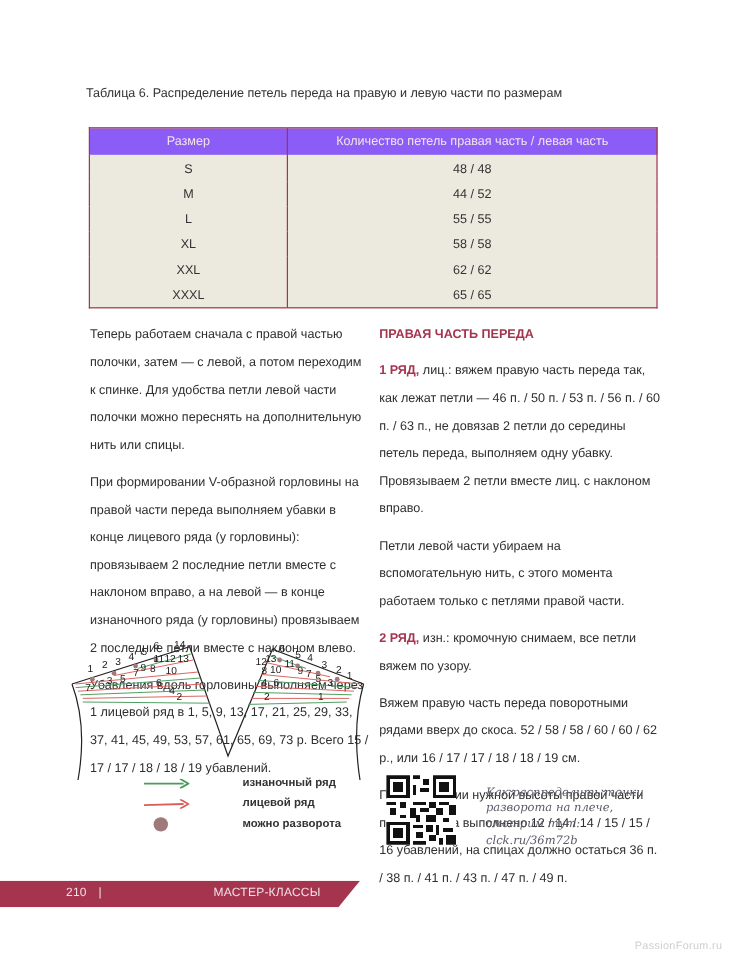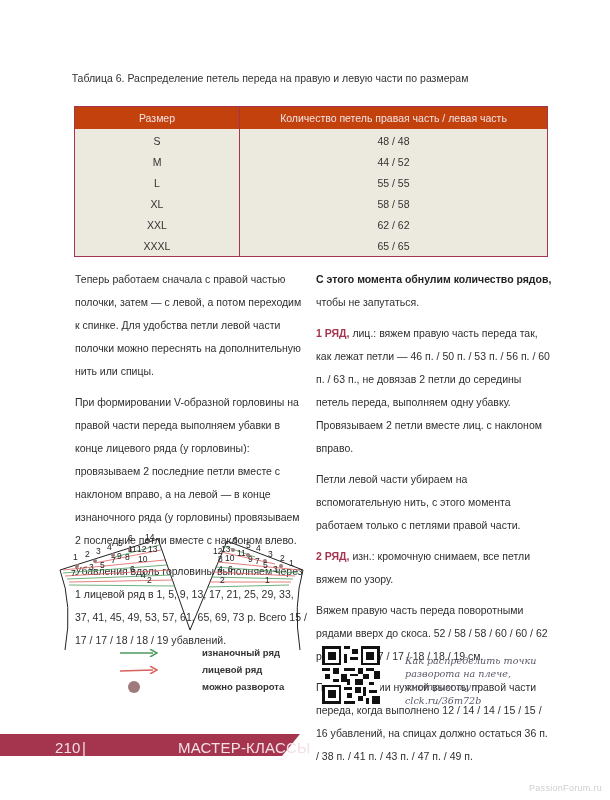--- a/index.html
+++ b/index.html
@@ -1,40 +1,40 @@
 <!DOCTYPE html>
 <html><head>
 <meta charset="utf-8">
 <style>
   html, body { margin:0; padding:0; }
   body { width:610px; height:800px; background:#ffffff; position:relative; overflow:hidden;
          font-family:"Liberation Sans", "DejaVu Sans", sans-serif; color:#2b2b2b; }
   .caption { position:absolute; top:72px; left:0; width:540px; text-align:center; font-size:10.5px; color:#333; }
   .tbl { position:absolute; top:106px; left:74px; width:474px; border-collapse:collapse; background:#ece9df;
          border:1px solid #a5354f; font-size:10.5px; }
-  .tbl th { background:#c2410c; color:#f3e3e7; font-weight:normal; height:22px; padding:0; }
+  .tbl th { background:#8b5cf6; color:#f3e3e7; font-weight:normal; height:22px; padding:0; }
   .tbl td { height:21px; padding:0; text-align:center; color:#333; }
   .tbl th:first-child, .tbl td:first-child { width:164px; border-right:1px solid #a5354f; }
   .tbl tbody tr:first-child td { padding-top:1px; }
   .col { position:absolute; font-size:10.5px; line-height:23px; color:#2f2f2f; }
   .col p { margin:0 0 8px 0; }
   .left { left:75px; top:268px; width:232px; }
   .right { left:316px; top:268px; width:236px; }
   .heading { color:#a5354f; font-weight:bold; font-size:10.5px; margin-bottom:7px !important; }
   .bold { font-weight:bold; color:#222; }
   .accent { color:#a5354f; font-weight:bold; }
   .diagram { position:absolute; left:55px; top:530px; width:255px; height:120px; }
   .legend { position:absolute; left:120px; top:644px; font-size:9.5px; font-weight:bold; color:#333; }
   .legend-row { display:flex; align-items:center; height:17px;gap:34px; }
   .legend-row svg { margin-right:10px; }
   .qr { position:absolute; left:322px; top:646px; width:58px; height:58px; }
   .qr-note { position:absolute; left:405px; top:654px; font-family:"DejaVu Serif", "Liberation Serif", serif;
              font-style:italic; font-size:9.6px; line-height:13.2px; color:#5a5a6a; }
   .footer { position:absolute; left:0; top:734px; width:300px; height:22px; }
-  .footer-text { position:absolute; top:739px; font-size:15px; color:#f3dfe4; letter-spacing:0.2px; }
+  .footer-text { position:absolute; top:739px; font-size:10px; color:#f3dfe4; letter-spacing:0.2px; }
   .watermark { position:absolute; right:8px; bottom:7px; font-size:9px; color:#cfcfcf; letter-spacing:0.3px; }
 </style>
 </head>
 <body>
 
 <div class="caption">Таблица 6. Распределение петель переда на правую и левую части по размерам</div>
 
 <table class="tbl">
   <thead>
     <tr>
@@ -70,24 +70,21 @@
   </tbody>
 </table>
 
 <div class="col left">
   <p>Теперь работаем сначала с правой частью полочки, затем — с левой, а потом переходим к спинке. Для удобства петли левой части полочки можно переснять на дополнительную нить или спицы.</p>
   <p>При формировании V-образной горловины на правой части переда выполняем убавки в конце лицевого ряда (у горловины): провязываем 2 последние петли вместе с наклоном вправо, а на левой — в конце изнаночного ряда (у горловины) провязываем 2 последние петли вместе с наклоном влево.</p>
   <p>Убавления вдоль горловины выполняем через 1 лицевой ряд в 1, 5, 9, 13, 17, 21, 25, 29, 33, 37, 41, 45, 49, 53, 57, 61, 65, 69, 73 р. Всего 15 / 17 / 17 / 18 / 18 / 19 убавлений.</p>
 </div>
 
 <div class="col right">
-  <p>
-    <span class="bold">С этого момента обнулим количество рядов,</span><br>
-    <span>чтобы не запутаться.</span>
-  </p>
+  <p class="heading">ПРАВАЯ ЧАСТЬ ПЕРЕДА</p>
   <p>
     <span class="accent">1 РЯД,</span>
     <span>лиц.: вяжем правую часть переда так, как лежат петли — 46 п. / 50 п. / 53 п. / 56 п. / 60 п. / 63 п., не довязав 2 петли до середины петель переда, выполняем одну убавку. Провязываем 2 петли вместе лиц. с наклоном вправо.</span>
   </p>
   <p>Петли левой части убираем на вспомогательную нить, с этого момента работаем только с петлями правой части.</p>
   <p>
     <span class="accent">2 РЯД,</span>
     <span>изн.: кромочную снимаем, все петли вяжем по узору.</span>
   </p>
   <p>Вяжем правую часть переда поворотными рядами вверх до скоса. 52 / 58 / 58 / 60 / 60 / 62 р., или 16 / 17 / 17 / 18 / 18 / 19 см.</p>

